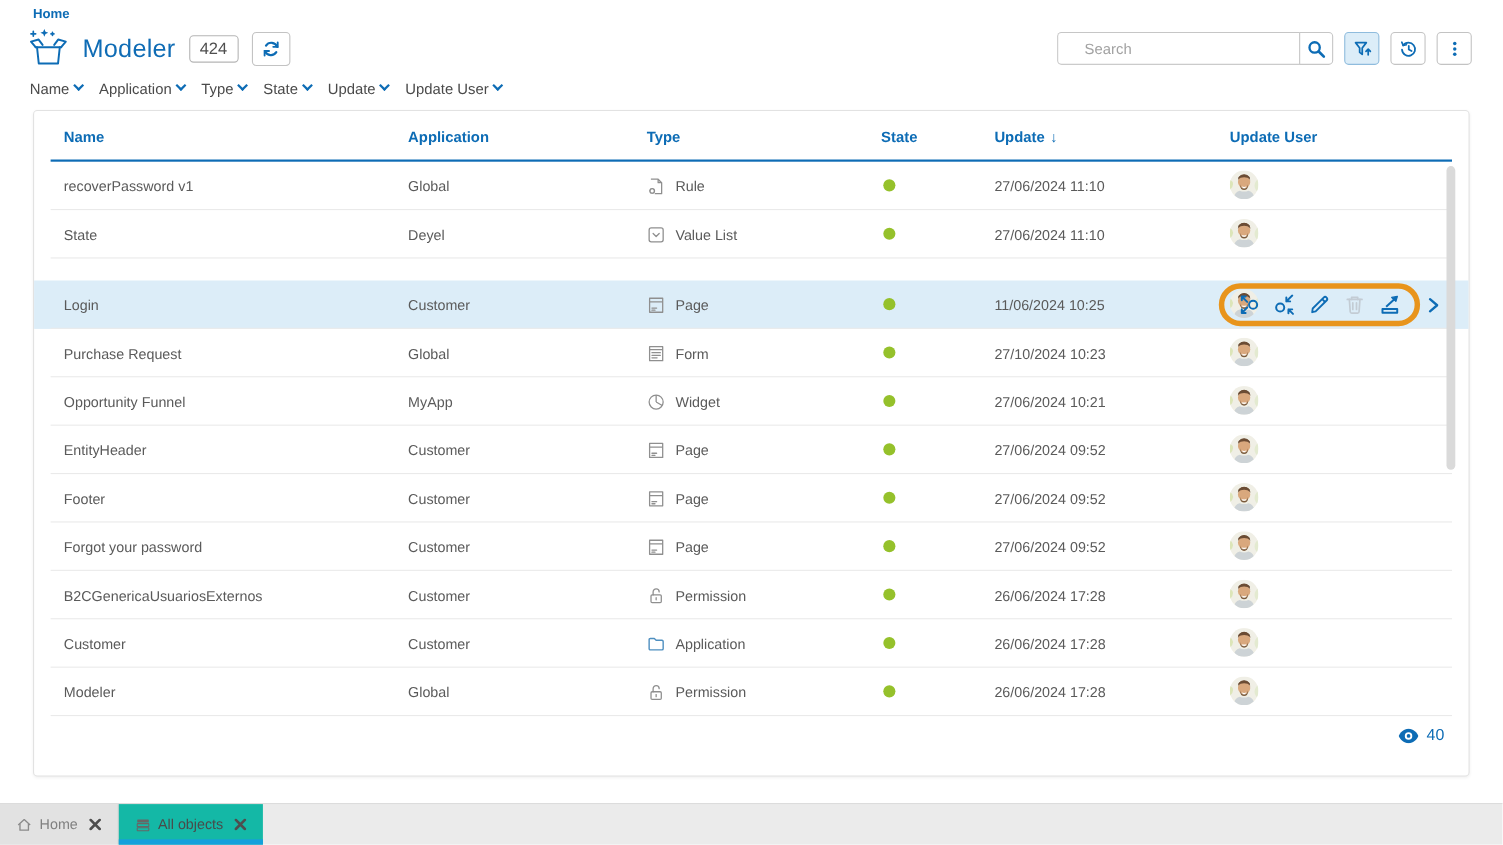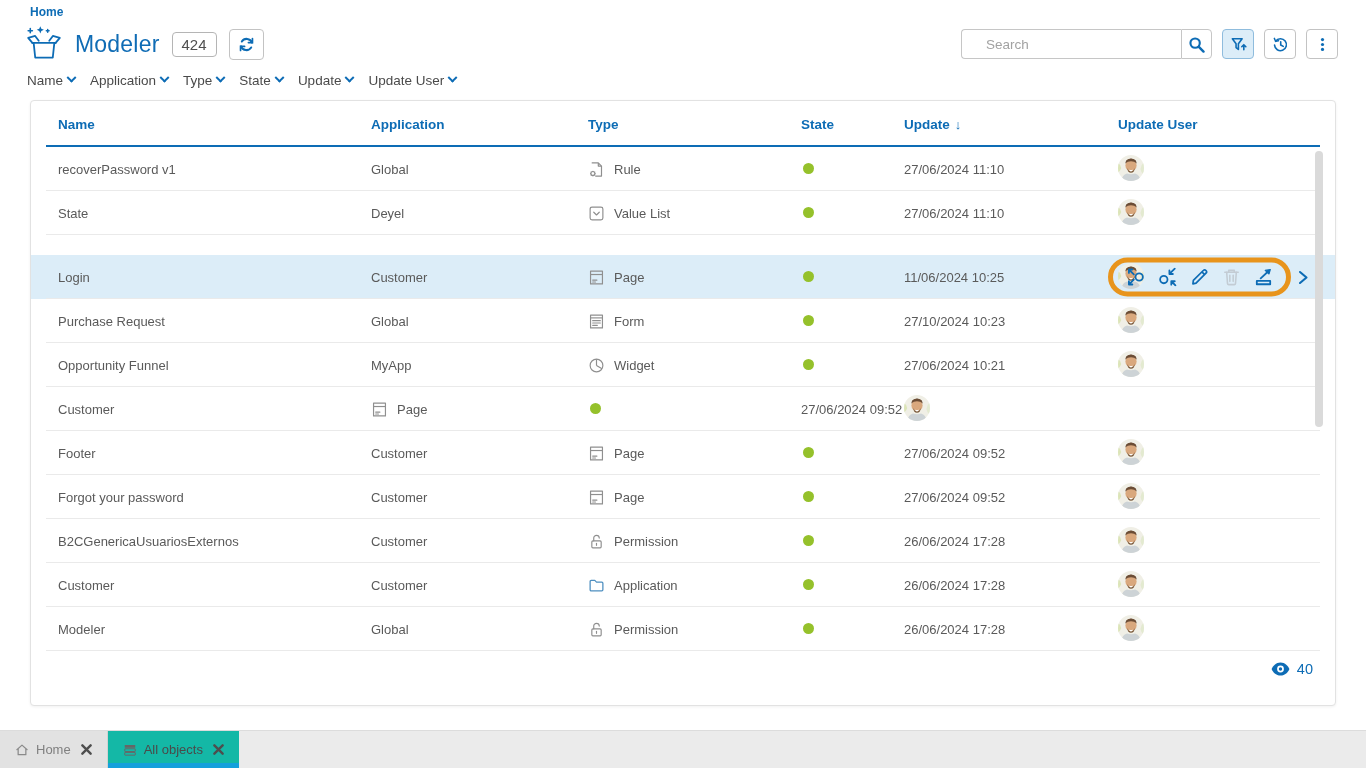--- a/index.html
+++ b/index.html
@@ -502,20 +502,21 @@
                   <path d="M9.4 12.6 Q10 16.4 13 16.4 Q16 16.4 16.6 12.6 Q16.8 15.8 15.6 16.8 Q14.6 17.8 13 17.8 Q11.4 17.8 10.4 16.8 Q9.2 15.8 9.4 12.6 Z" fill="#7a5a3c"></path>
                   <path d="M10.8 14.4 Q13 15.6 15.2 14.4 Q14.4 16.2 13 16.2 Q11.6 16.2 10.8 14.4 Z" fill="#fff"></path>
                   <path d="M3.5 26 Q4 19.5 9 18.4 Q13 20 17 18.4 Q22 19.5 22.5 26 Z" fill="#cdd3d6"></path>
                 </g>
               </svg>
             </span>
     </div>
   </div>
 
   <div class="row">
+    <div class="cell name">EntityHeader</div>
     <div class="cell app">Customer</div>
     <div class="cell type">
       <span class="type-icon">
               <svg viewBox="0 0 16 16" fill="none" stroke="currentColor" stroke-width="1.1" stroke-linejoin="round">
                 <rect x="2.4" y="2" width="11.2" height="12"></rect>
                 <path d="M2.4 5.2 h11.2"></path>
                 <path d="M4.4 10.4 h4 M4.4 12.2 h2.6" stroke-linecap="round"></path>
               </svg>
             </span>
       <span class="type-label">Page</span>

